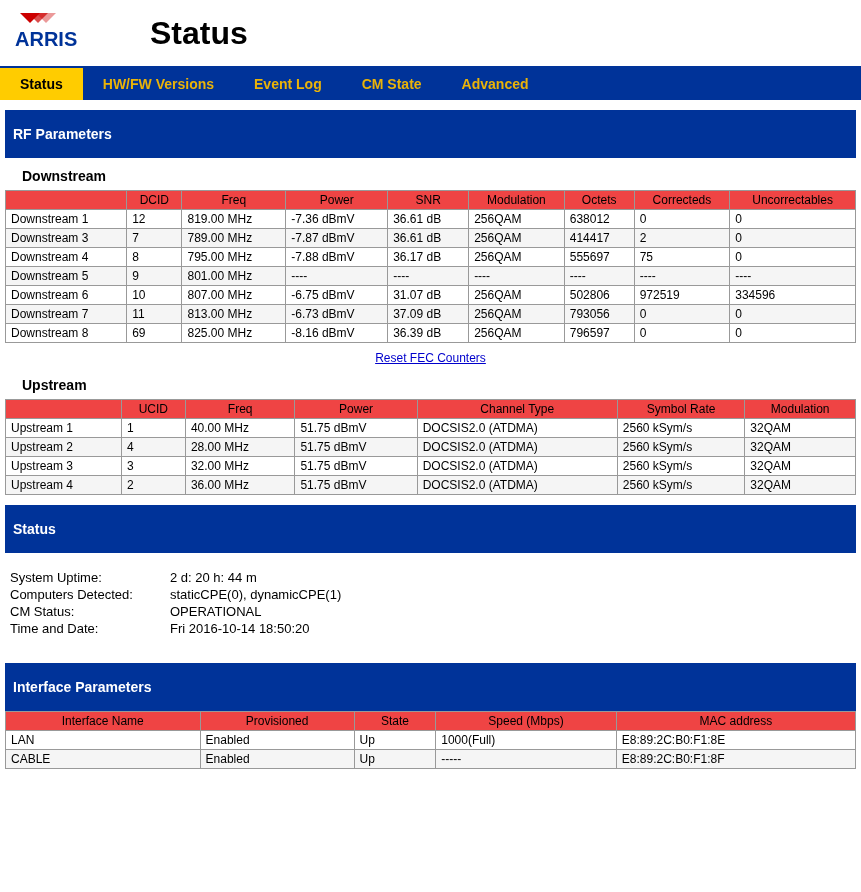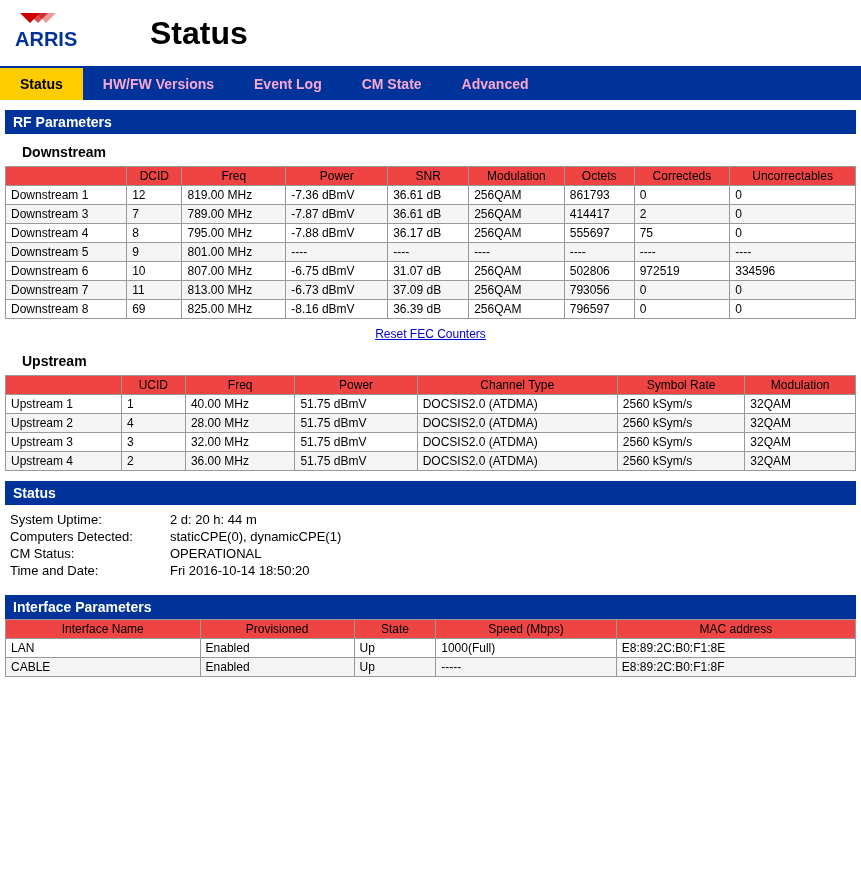--- a/index.html
+++ b/index.html
@@ -5,39 +5,39 @@
     * { margin: 0; padding: 0; box-sizing: border-box; }
     body { font-family: Arial, sans-serif; font-size: 13px; background: #fff; color: #000; width: 861px; }
 
     
     .header { display: flex; align-items: center; padding: 8px 10px 8px 10px; border-bottom: 2px solid #003399; }
     .logo-area { display: flex; align-items: flex-start; gap: 10px; }
     .page-title { font-size: 32px; font-weight: bold; color: #000; margin-left: 30px; }
 
     
     .nav-bar { display: flex; background: #003399; }
-    .nav-item { padding: 8px 20px; color: #f9a8d4; font-weight: bold; font-size: 14px; cursor: pointer; text-decoration: none; }
+    .nav-item { padding: 8px 20px; color: #eab308; font-weight: bold; font-size: 14px; cursor: pointer; text-decoration: none; }
     .nav-item.active { background: #ffcc00; color: #000; }
 
     
     .section { margin: 10px 5px; }
-    .section-title { background: #003399; color: #fff; font-weight: bold; font-size: 14px; padding: 4px 8px; }
+    .section-title { background: #003399; color: #fff; font-weight: bold; font-size: 14px; padding: 16px 8px; }
     .subsection-title { font-weight: bold; font-size: 14px; margin: 10px 5px 6px 17px; }
 
     
     table { border-collapse: collapse; width: 100%; margin: 0 0 6px 0; }
     th, td { border: 1px solid #999; padding: 2px 5px; font-size: 12px; }
     th { background: #ef4444; font-weight: normal; }
     tr:nth-child(odd) td { background: #fff; }
     tr:nth-child(even) td { background: #f5f5f5; }
 
     .reset-link { text-align: center; color: #0000cc; font-size: 12px; padding: 2px 5px; cursor: pointer; text-decoration: underline; display: block; }
 
     
-    .status-body { padding: 5px 5px; }
+    .status-body { padding: 15px 5px; }
     .status-row { display: flex; margin: 2px 0; font-size: 13px; }
     .status-label { width: 160px; font-weight: normal; }
     .status-value { flex: 1; }
 
     
     .interface-section { margin: 6px 5px; }
   </style>
 </head>
 <body>
 
@@ -83,21 +83,21 @@
       </tr>
     </thead>
     <tbody id="downstream-tbody">
     <tr>
           <td>Downstream 1</td>
           <td>12</td>
           <td>819.00 MHz</td>
           <td>-7.36 dBmV</td>
           <td>36.61 dB</td>
           <td>256QAM</td>
-          <td>861793</td>
+          <td>638012</td>
           <td>0</td>
           <td>0</td>
         </tr>
         <tr>
           <td>Downstream 3</td>
           <td>7</td>
           <td>789.00 MHz</td>
           <td>-7.87 dBmV</td>
           <td>36.61 dB</td>
           <td>256QAM</td>

